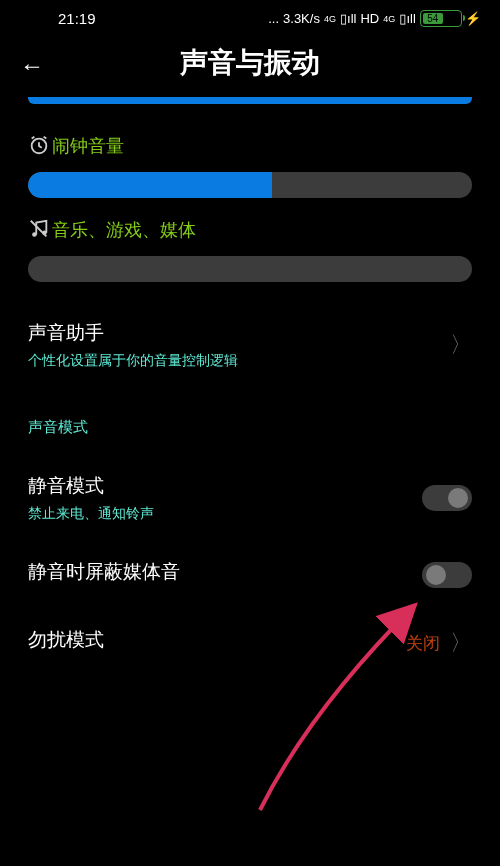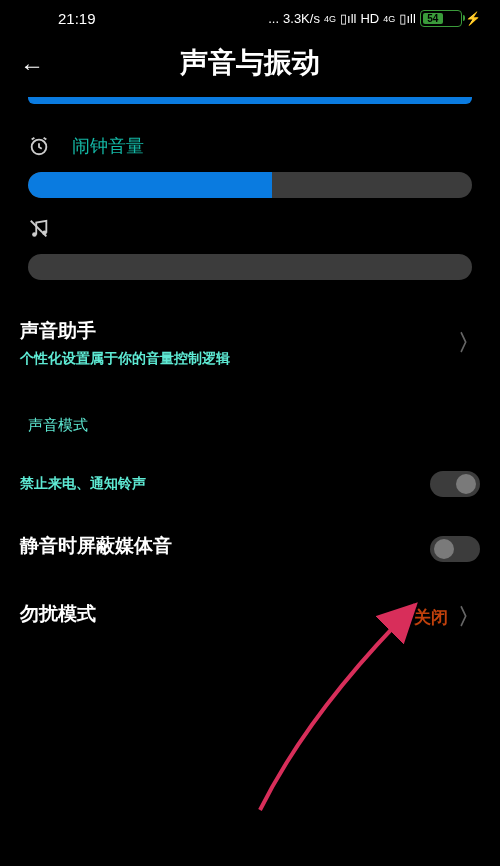--- a/index.html
+++ b/index.html
@@ -34,21 +34,21 @@
     .battery-fill {
       background: #3a9b3a;
       width: 20px;
       height: 11px;
       border-radius: 2px;
       display: flex;
       align-items: center;
       justify-content: center;
       font-size: 10px;
       color: #000;
-      font-weight: bold;
+      font-weight: normal;
     }
     .battery-empty { width: 16px; height: 11px; }
     .battery::after {
       content: "";
       position: absolute;
       right: -4px;
       top: 4px;
       width: 2px;
       height: 6px;
       background: #3a9b3a;
@@ -73,44 +73,42 @@
     }
     .partial-slider {
       margin: 0 28px 30px;
       height: 7px;
       background: #0a7be0;
       border-radius: 0 0 6px 6px;
     }
     .section { padding: 0 28px; margin-bottom: 20px; }
     .section-label {
       display: flex;
-      align-items: center;
-      gap: 22px;
+      gap: 2px;
       margin-bottom: 14px;
       font-size: 18px;
-      color: #14b8a6;
+      color: #84cc16;
     }
     .icon { width: 22px; height: 22px; display: inline-flex; align-items: center; justify-content: center; }
     .slider-track {
       height: 26px;
       background: #3c3c3c;
       border-radius: 14px;
       overflow: hidden;
     }
     .slider-fill {
       height: 100%;
       background: #0a7be0;
       border-radius: 14px 0 0 14px;
     }
     .setting-row {
-      padding: 18px 20px;
+      padding: 18px 28px;
       display: flex;
       justify-content: space-between;
       align-items: center;
-      font-weight: bold;
     }
     .setting-left { flex: 1; }
     .setting-title { font-size: 19px; color: #fff; margin-bottom: 6px; }
     .setting-subtitle { font-size: 14px; color: #5eead4; }
     .chevron { color: #666; font-size: 22px; }
     .category-label { padding: 30px 28px 18px; font-size: 15px; color: #5eead4; }
     .toggle {
       width: 50px;
       height: 26px;
       background: #3c3c3c;
@@ -182,38 +180,40 @@
 <div class="section">
   <div class="section-label">
     <span class="icon">
       <svg viewBox="0 0 24 24" width="22" height="22" fill="#ccc">
           <path d="M9 18V5l11-2v13" fill="none" stroke="#ccc" stroke-width="2"></path>
           <circle cx="7" cy="18" r="2.5"></circle>
           <circle cx="18" cy="16" r="2.5"></circle>
           <line x1="3" y1="3" x2="20" y2="20" stroke="#ccc" stroke-width="2"></line>
         </svg>
     </span>
+    <span>音乐、游戏、媒体</span>
   </div>
   <div class="slider-track">
     <div class="slider-fill" style="width:0%"></div>
   </div>
 </div>
 
 <div class="setting-row">
   <div class="setting-left">
     <div class="setting-title">声音助手</div>
     <div class="setting-subtitle">个性化设置属于你的音量控制逻辑</div>
   </div>
   <span class="chevron">〉</span>
 </div>
 
 <div class="category-label">声音模式</div>
 
 <div class="setting-row">
   <div class="setting-left">
+    <div class="setting-title">静音模式</div>
     <div class="setting-subtitle">禁止来电、通知铃声</div>
   </div>
   <div class="toggle right">
     <div class="toggle-knob"></div>
   </div>
 </div>
 
 <div class="setting-row">
   <div class="setting-left">
     <div class="setting-title">静音时屏蔽媒体音</div>

